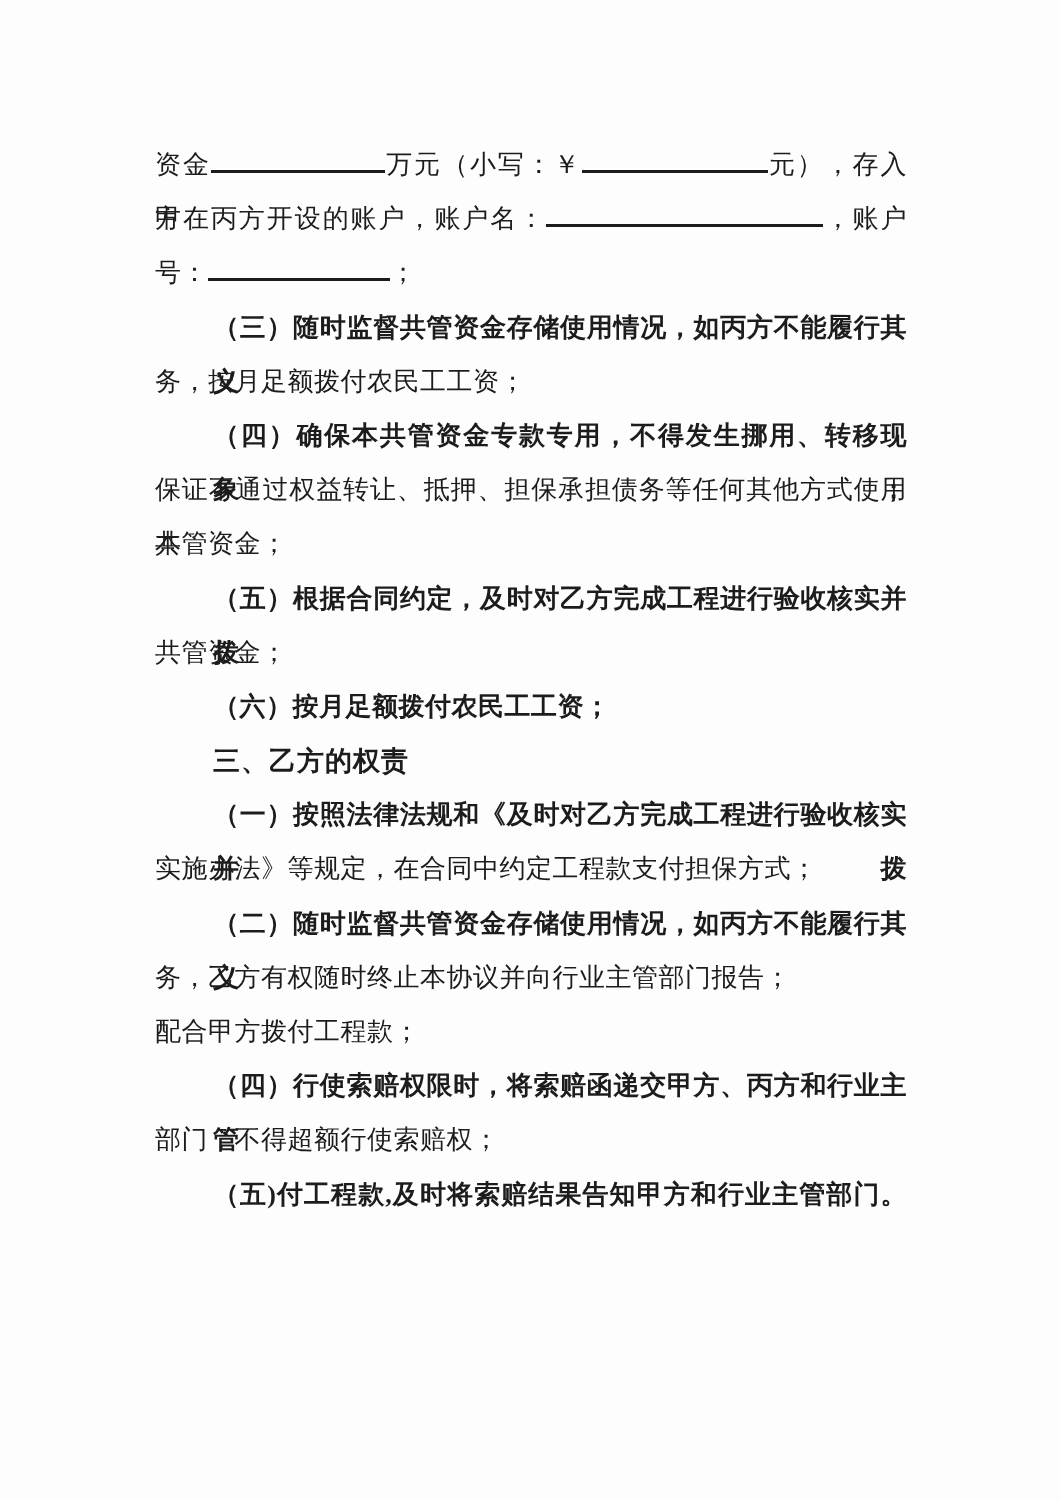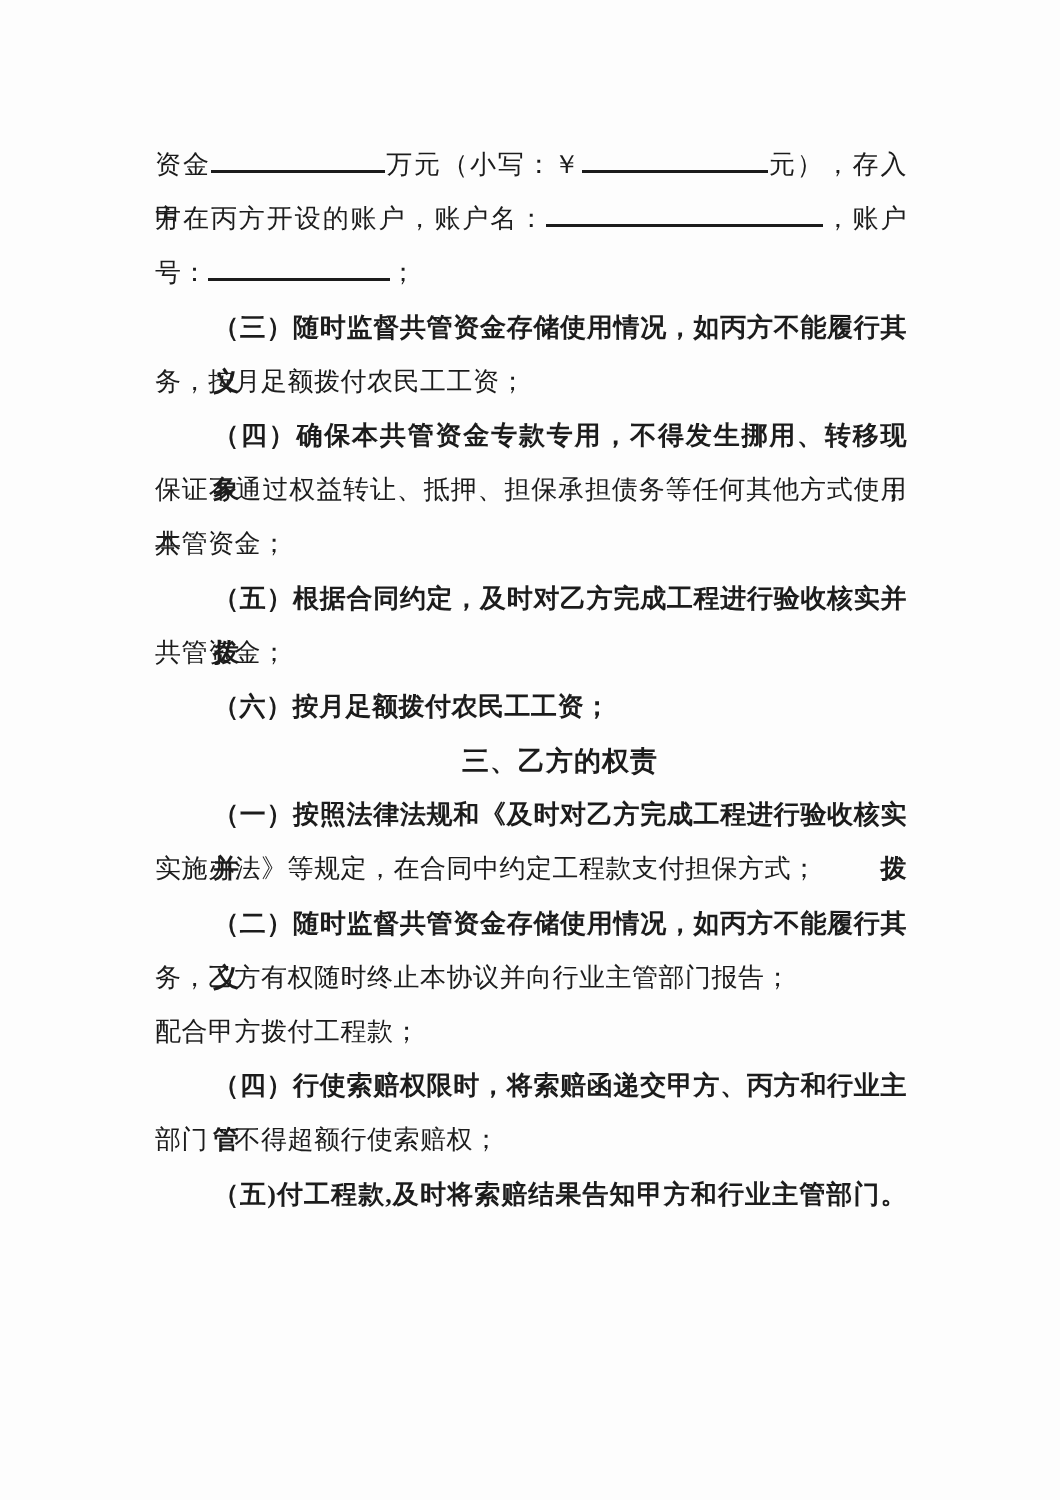--- a/index.html
+++ b/index.html
@@ -37,21 +37,20 @@
     white-space: normal;
     text-align: justify;
     text-align-last: justify;
     text-justify: inter-character;
   }
   .line.heading {
     font-family: "Liberation Sans", sans-serif;
     font-weight: bold;
     font-size: 27px;
     letter-spacing: 1px;
-    text-align: center;
   }
   .blank {
     display: inline-block;
     border-bottom: 3px solid #1c1c1c;
     height: 0.85em;
     vertical-align: baseline;
   }
   .seg { display: inline; }
 </style>
 </head>

